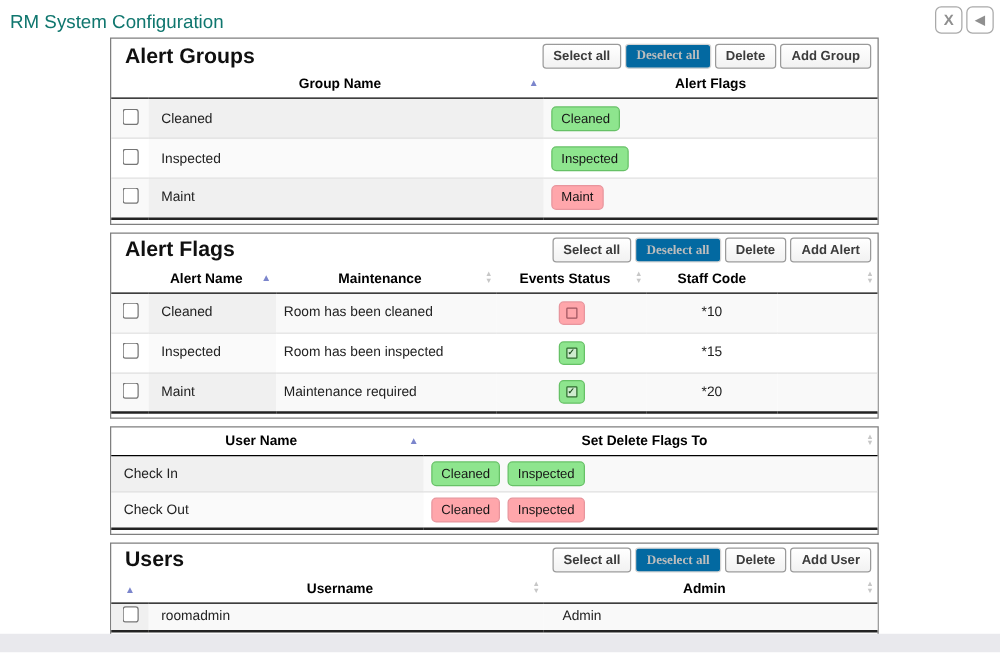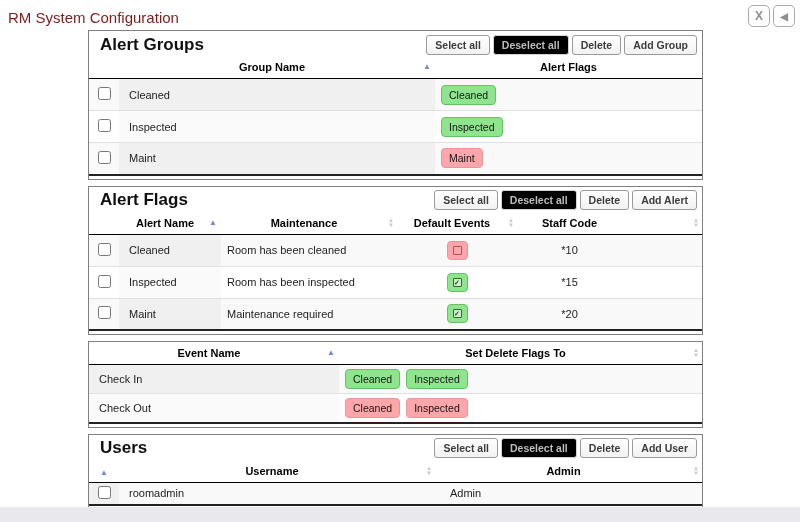--- a/index.html
+++ b/index.html
@@ -1,41 +1,41 @@
 <!DOCTYPE html>
 <html><head>
 <meta charset="utf-8">
 <style>
   * { box-sizing: border-box; margin: 0; padding: 0; }
   html,body { width:800px; height:522px; }
   body {
     font-family: "Liberation Sans", sans-serif;
     background:#ffffff; position:relative; overflow:hidden;
   }
-  .page-title { position:absolute; top:9px; left:8px; font-size:15px; color:#7f1d1d; }
+  .page-title { position:absolute; top:9px; left:8px; font-size:15px; color:#0f766e; }
   .window-controls { position:absolute; top:5px; right:5px; display:flex; gap:3px; }
   .win-btn {
     width:22px; height:22px; border:1px solid #a9a9a9; border-radius:5px;
     background:#fff; color:#8f8f8f; font-weight:bold; font-size:12px;
     display:flex; align-items:center; justify-content:center; cursor:pointer;
   }
   .win-btn.back { font-size:10px; }
 
   .wrapper { position:absolute; left:88px; top:30px; width:615px; }
   .panel { border:1px solid #7f7f7f; background:#fff; padding-bottom:3px; }
   .panel + .panel { margin-top:6px; }
   .panel-head { display:flex; align-items:center; justify-content:space-between; padding:3px 5px 1px 11px; min-height:25px; }
   .panel-title { font-size:17px; font-weight:bold; color:#101010; }
   .btns { display:flex; gap:3px; }
   .btn {
     font-family:"Liberation Sans",sans-serif; font-size:10.5px; font-weight:bold; color:#3c3c3c;
     background:linear-gradient(#ffffff,#f2f2f2); border:1px solid #9a9a9a; border-radius:3px;
     padding:3px 8px; height:20px; cursor:pointer; white-space:nowrap;
   }
-  .btn[disabled] { color:#bdbdbd; border-color:#d4d4d4; background:#000000; cursor:default; }
+  .btn[disabled] { color:#bdbdbd; border-color:#d4d4d4; background:#0369a1; cursor:default;font-family:Liberation Serif, serif; }
 
   table { width:100%; border-collapse:collapse; font-size:11px; color:#222; border-bottom:2px solid #232323; }
   thead th {
     position:relative; font-size:11px; font-weight:bold; color:#000;
     padding:5px 14px 5px 4px; border-bottom:1px solid #000; cursor:pointer; height:21px;
   }
   thead th.no-pad { padding:5px 2px; }
   .sort-up { position:absolute; right:4px; top:50%; transform:translateY(-50%); font-size:8px; color:#7b85cc; line-height:8px; }
   .sort-up.inline { position:static; transform:none; }
   .sort-both { position:absolute; right:3px; top:50%; transform:translateY(-50%); display:flex; flex-direction:column; font-size:6px; line-height:5px; color:#c7c7c7; }
@@ -153,21 +153,21 @@
           <col>
         </colgroup>
       <thead>
         <tr>
           <th class="no-pad"></th>
           <th><span>Alert Name</span><span class="sort-up">▲</span></th>
           <th><span>Maintenance</span><span class="sort-both">
                 <span>▲</span>
                 <span>▼</span>
               </span></th>
-          <th><span>Default Events</span><span class="sort-both">
+          <th><span>Events Status</span><span class="sort-both">
                 <span>▲</span>
                 <span>▼</span>
               </span></th>
           <th class="no-pad"><span>Staff Code</span></th>
           <th>
               <span class="sort-both">
                 <span>▲</span>
                 <span>▼</span>
               </span>
             </th>
@@ -203,21 +203,21 @@
   </div>
 
   <div class="panel">
     <table class="t-events">
       <colgroup>
           <col style="width:250px">
           <col>
         </colgroup>
       <thead>
         <tr>
-          <th><span>Event Name</span><span class="sort-up">▲</span></th>
+          <th><span>User Name</span><span class="sort-up">▲</span></th>
           <th><span>Set Delete Flags To</span><span class="sort-both">
                 <span>▲</span>
                 <span>▼</span>
               </span></th>
         </tr>
       </thead>
       <tbody>
         <tr class="odd">
           <td class="name s">Check In</td>
           <td class="badges">

